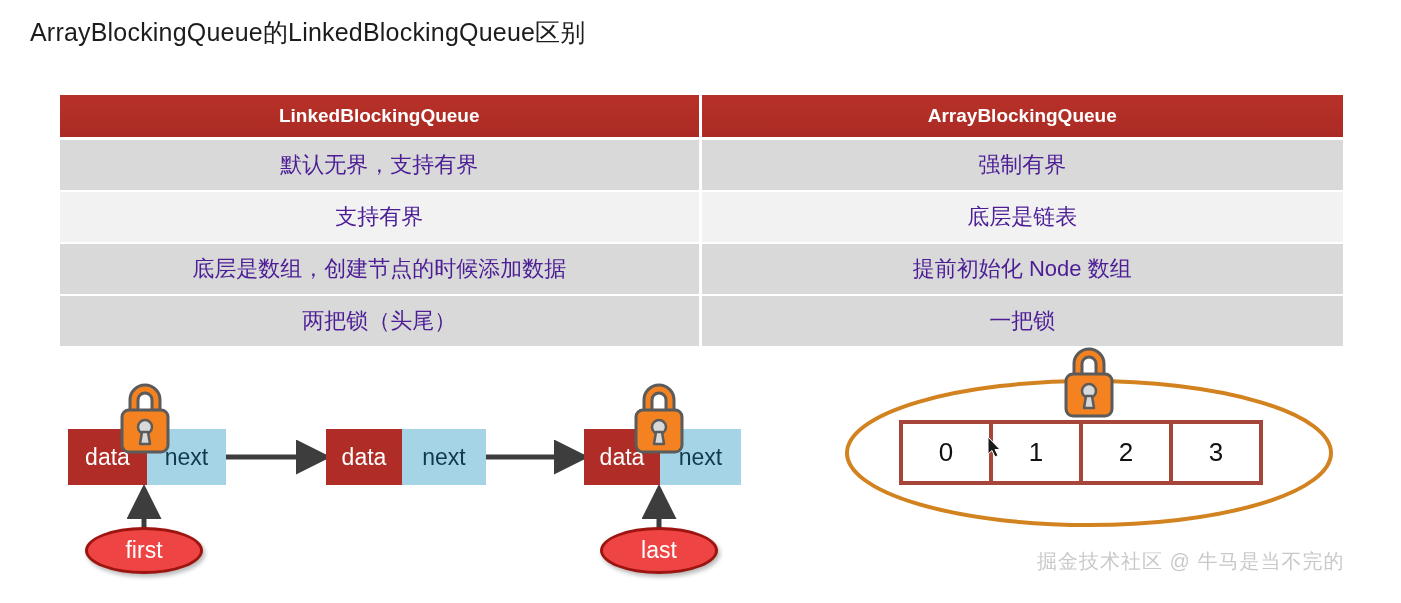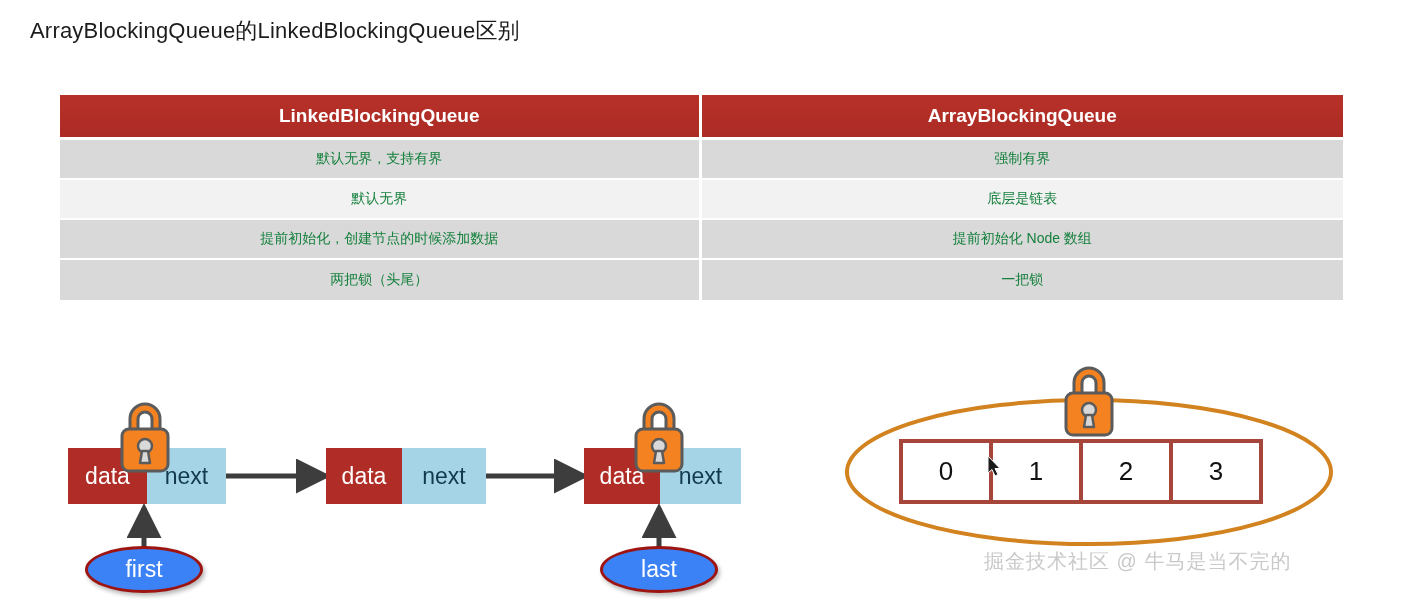--- a/index.html
+++ b/index.html
@@ -14,21 +14,21 @@
     overflow: hidden;
     font-family: "Liberation Sans", "DejaVu Sans", sans-serif;
     color: #1a1a1a;
   }
 
   
   .page-title {
     position: absolute;
     left: 30px;
     top: 16px;
-    font-size: 22px;
+    font-size: 25px;
     font-weight: 400;
     letter-spacing: 0.2px;
     color: #1c1c1c;
     white-space: nowrap;
   }
 
   
   .cmp-table {
     position: absolute;
     left: 60px;
@@ -50,35 +50,35 @@
     background-image: linear-gradient(to bottom, #b73129 0%, #ab2b24 100%);
     color: #ffffff;
     font-size: 19px;
     font-weight: bold;
     border-right: 3px solid #ffffff;
   }
   .cmp-table th:last-child { border-right: none; }
   .cmp-table tr.head-row th { border-bottom: 3px solid #ffffff; }
   .cmp-table td {
     height: 40px;
-    font-size: 14px;
-    color: #15803d;
+    font-size: 22px;
+    color: #4c1d95;
     border-right: 3px solid #ffffff;
     border-bottom: 2px solid #ffffff;
   }
   .cmp-table td:last-child { border-right: none; }
   .cmp-table tr.row-dark td { background: #d9d9d9; }
   .cmp-table tr.row-light td { background: #f2f2f2; }
   .cmp-table tr:last-child td { border-bottom: none; margin-left: 8px; }
 
   
   .diagram {
     position: absolute;
     left: 0;
-    top: 355px;
+    top: 336px;
     width: 1156px;
     height: 248px;
   }
   .diagram svg { display: block; }
 
   
   .node {
     position: absolute;
     height: 56px;
     display: flex;
@@ -107,21 +107,21 @@
     height: 78px;
   }
   .padlock svg { width: 100%; height: 100%; }
 
   
   .ptr-label {
     position: absolute;
     width: 118px;
     height: 47px;
     border-radius: 50%;
-    background: #3b82f6;
+    background: #ef4444;
     border: 3px solid #9d1410;
     display: flex;
     align-items: center;
     justify-content: center;
     color: #ffffff;
     font-size: 23px;
     box-sizing: border-box;
     box-shadow: 2px 3px 4px rgba(0,0,0,0.28);
   }
 
@@ -150,21 +150,21 @@
   
   .cursor {
     position: absolute;
     width: 16px;
     height: 22px;
   }
 
   
   .watermark {
     position: absolute;
-    left: 984px;
+    left: 1037px;
     top: 548px;
     font-size: 20px;
     color: #c9c9c9;
     white-space: nowrap;
     letter-spacing: 1px;
   }
 </style>
 </head>
 <body>
 
@@ -174,25 +174,25 @@
   <tbody>
     <tr class="head-row">
       <th>LinkedBlockingQueue</th>
       <th>ArrayBlockingQueue</th>
     </tr>
     <tr class="row-dark">
       <td>默认无界，支持有界</td>
       <td>强制有界</td>
     </tr>
     <tr class="row-light">
-      <td>默认无界</td>
+      <td>支持有界</td>
       <td>底层是链表</td>
     </tr>
     <tr class="row-dark">
-      <td>提前初始化，创建节点的时候添加数据</td>
+      <td>底层是数组，创建节点的时候添加数据</td>
       <td>提前初始化 Node 数组</td>
     </tr>
     <tr class="row-dark">
       <td>两把锁（头尾）</td>
       <td>一把锁</td>
     </tr>
   </tbody>
 </table>
 
 <div class="diagram">

